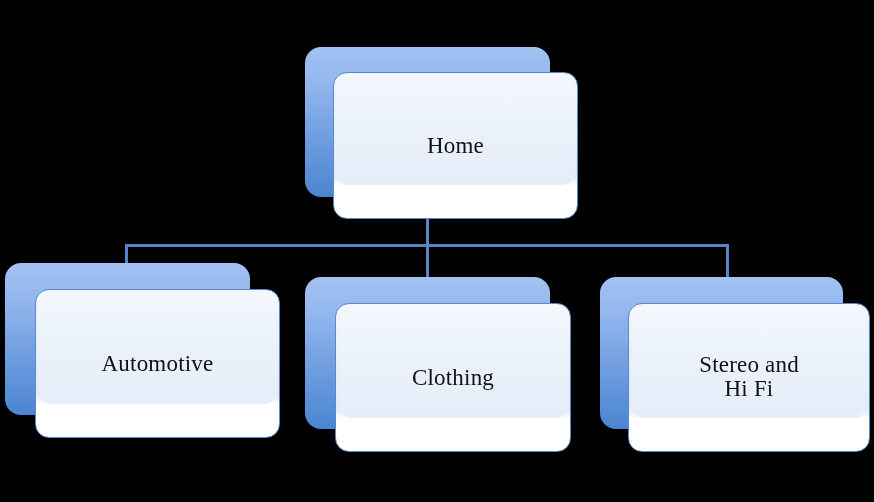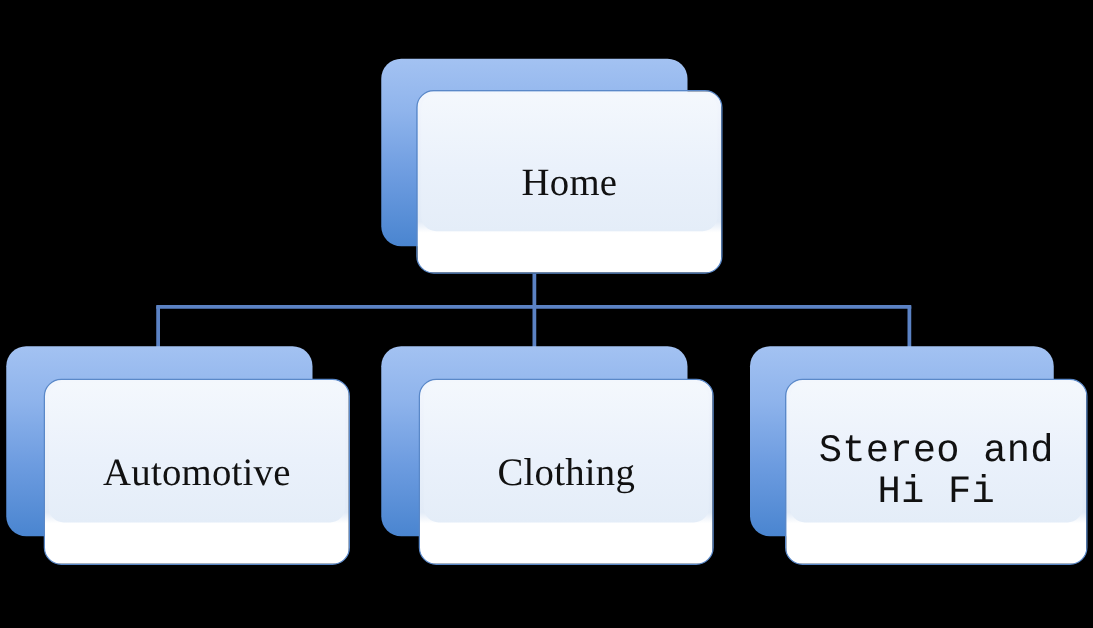--- a/index.html
+++ b/index.html
@@ -70,21 +70,21 @@
   }
 
   .node .node-label {
     position: absolute;
     left: 0;
     right: 0;
     top: 50%;
     transform: translateY(-50%);
     text-align: center;
     color: #111111;
-    font-size: 31px;
+    font-size: 23px;
     line-height: 1.08;
     letter-spacing: 0.2px;
     z-index: 3;
     padding: 0 6px;
     box-sizing: border-box;
     white-space: pre-line;
   }
 </style>
 </head>
 <body>
@@ -102,35 +102,35 @@
     <line x1="727.5" y1="245" x2="727.5" y2="283" stroke="#5b82c4" stroke-width="3"></line>
   </svg>
 
   <div class="node" style="left:305px; top:47px; width:273px; height:172px;">
     <div class="plate-back" style="width:245px; height:150px;"></div>
     <div class="plate-front" style="left:28px; top:25px; width:245px; height:147px;">
       <div class="node-label">Home</div>
     </div>
   </div>
 
-  <div class="node" style="left:5px; top:277px; width:275px; height:175px;border-radius:22px;">
+  <div class="node" style="left:5px; top:263px; width:275px; height:175px;border-radius:22px;">
     <div class="plate-back" style="width:245px; height:152px;"></div>
     <div class="plate-front" style="left:30px; top:26px; width:245px; height:149px;">
       <div class="node-label">Automotive</div>
     </div>
   </div>
 
   <div class="node" style="left:305px; top:277px; width:275px; height:175px;">
     <div class="plate-back" style="width:245px; height:152px;"></div>
     <div class="plate-front" style="left:30px; top:26px; width:236px; height:149px;">
       <div class="node-label">Clothing</div>
     </div>
   </div>
 
-  <div class="node" style="left:600px; top:277px; width:270px; height:175px;font-family:Liberation Mono, monospace;">
+  <div class="node" style="left:600px; top:277px; width:270px; height:175px;">
     <div class="plate-back" style="width:243px; height:152px;"></div>
     <div class="plate-front" style="left:28px; top:26px; width:242px; height:149px;">
         <div class="node-label">Stereo and
 Hi Fi</div>
     </div>
   </div>
 
 </div>
 
 </body></html>

